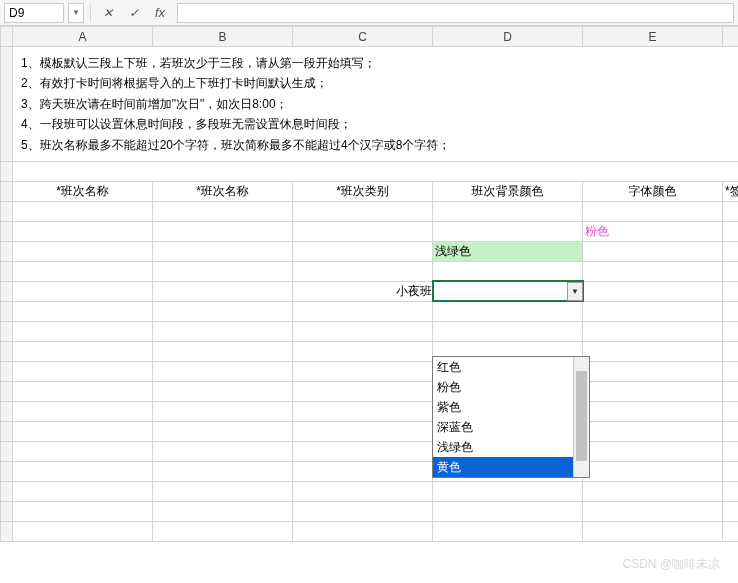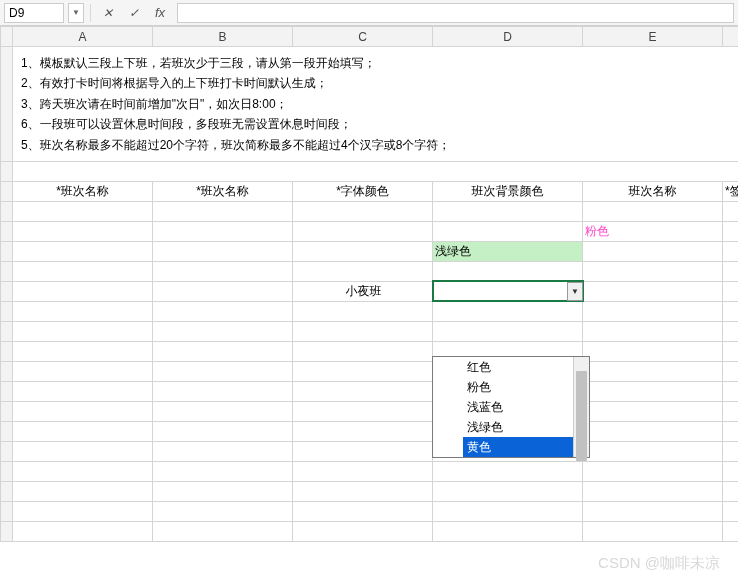--- a/index.html
+++ b/index.html
@@ -150,21 +150,20 @@
     .dropdown-list {
       flex: 1;
       max-height: 150px;
       overflow: hidden;
     }
     .dd-item {
       padding: 2px 4px;
       font-size: 12px;
       line-height: 16px;
       cursor: default;
-      margin-left: 30px;
     }
     .dd-item.sel {
       background: #0a64d8;
       color: #fff;
     }
     .dd-scroll {
       width: 16px;
       background: #f0f0f0;
       border-left: 1px solid #ccc;
       position: relative;
@@ -176,21 +175,21 @@
       top: 14px;
       height: 90px;
       background: #c1c1c1;
       border-radius: 1px;
     }
     .watermark {
       position: absolute;
       right: 18px;
       bottom: 10px;
       color: #d8d8d8;
-      font-size: 15px;
+      font-size: 12px;
       font-family: Arial, sans-serif;
       z-index: 20;
     }
   </style>
 </head>
 <body>
 
 <div class="toolbar">
   <div class="namebox">D9</div>
   <div class="name-dd">▼</div>
@@ -221,35 +220,35 @@
       <th class="col-active">D</th>
       <th>E</th>
       <th></th>
     </tr>
     <tr>
       <td class="row-head"></td>
       <td colspan="6" class="notes-cell" style="height:106px;">
         <div>1、模板默认三段上下班，若班次少于三段，请从第一段开始填写；</div>
         <div>2、有效打卡时间将根据导入的上下班打卡时间默认生成；</div>
         <div>3、跨天班次请在时间前增加"次日"，如次日8:00；</div>
-        <div>6、一段班可以设置休息时间段，多段班无需设置休息时间段；</div>
+        <div>4、一段班可以设置休息时间段，多段班无需设置休息时间段；</div>
         <div>5、班次名称最多不能超过20个字符，班次简称最多不能超过4个汉字或8个字符；</div>
       </td>
     </tr>
     <tr style="height:16px;">
       <td class="row-head"></td>
       <td colspan="6" style="border-top:none;border-bottom:none;"></td>
     </tr>
     <tr class="header-row">
       <td class="row-head" style="border-top:1px solid #d4d4d4;border-bottom:1px solid #d4d4d4;"></td>
       <td>*班次名称</td>
       <td>*班次名称</td>
-      <td>*字体颜色</td>
+      <td>*班次类别</td>
       <td>班次背景颜色</td>
-      <td>班次名称</td>
+      <td>字体颜色</td>
       <td style="text-align:left;padding-left:2px;">*签</td>
     </tr>
     <tr>
       <td class="row-head"></td>
       <td></td>
       <td></td>
       <td></td>
       <td></td>
       <td></td>
       <td></td>
@@ -278,21 +277,21 @@
       <td></td>
       <td></td>
       <td></td>
       <td></td>
       <td></td>
     </tr>
     <tr>
       <td class="row-head"></td>
       <td></td>
       <td></td>
-      <td style="text-align:center;padding-left:2px;">小夜班</td>
+      <td style="text-align:right;padding-left:2px;">小夜班</td>
       <td class="active-cell" style="position:relative;">
         <div class="dd-btn">▼</div>
       </td>
       <td></td>
       <td></td>
     </tr>
     <tr>
           <td class="row-head"></td>
           <td></td>
           <td></td>
@@ -400,21 +399,22 @@
           <td></td>
           <td></td>
         </tr>
   </tbody>
     </table>
 
   <div class="dropdown">
     <div class="dropdown-list" id="dd-list">
         <div class="dd-item">红色</div>
         <div class="dd-item">粉色</div>
-        <div class="dd-item">浅蓝色</div>
+        <div class="dd-item">紫色</div>
+        <div class="dd-item">深蓝色</div>
         <div class="dd-item">浅绿色</div>
         <div class="dd-item sel">黄色</div>
       </div>
     <div class="dd-scroll">
       <div class="dd-thumb"></div>
     </div>
   </div>
 
   <div class="watermark">CSDN @咖啡未凉</div>
 </div>

